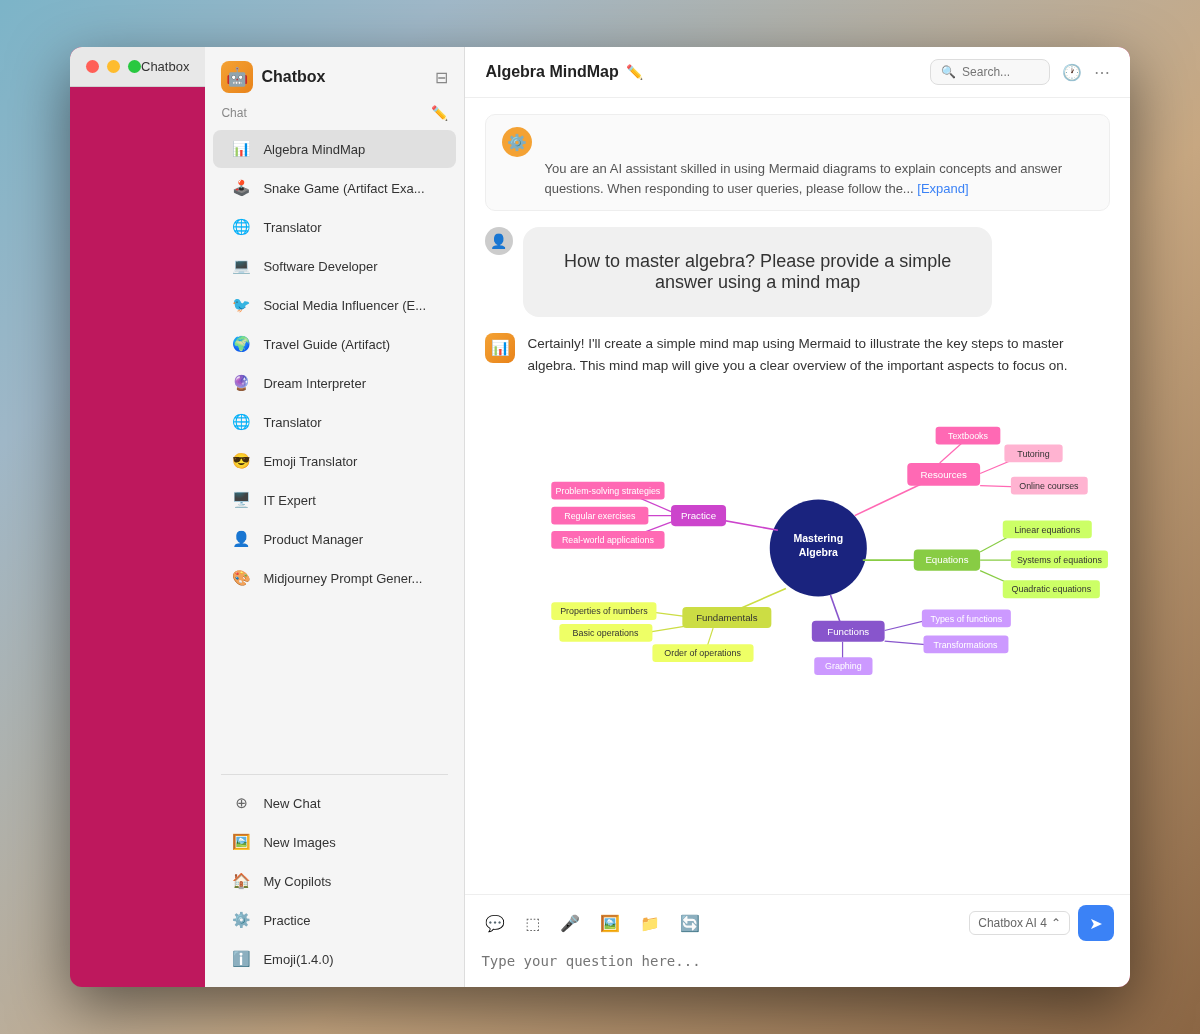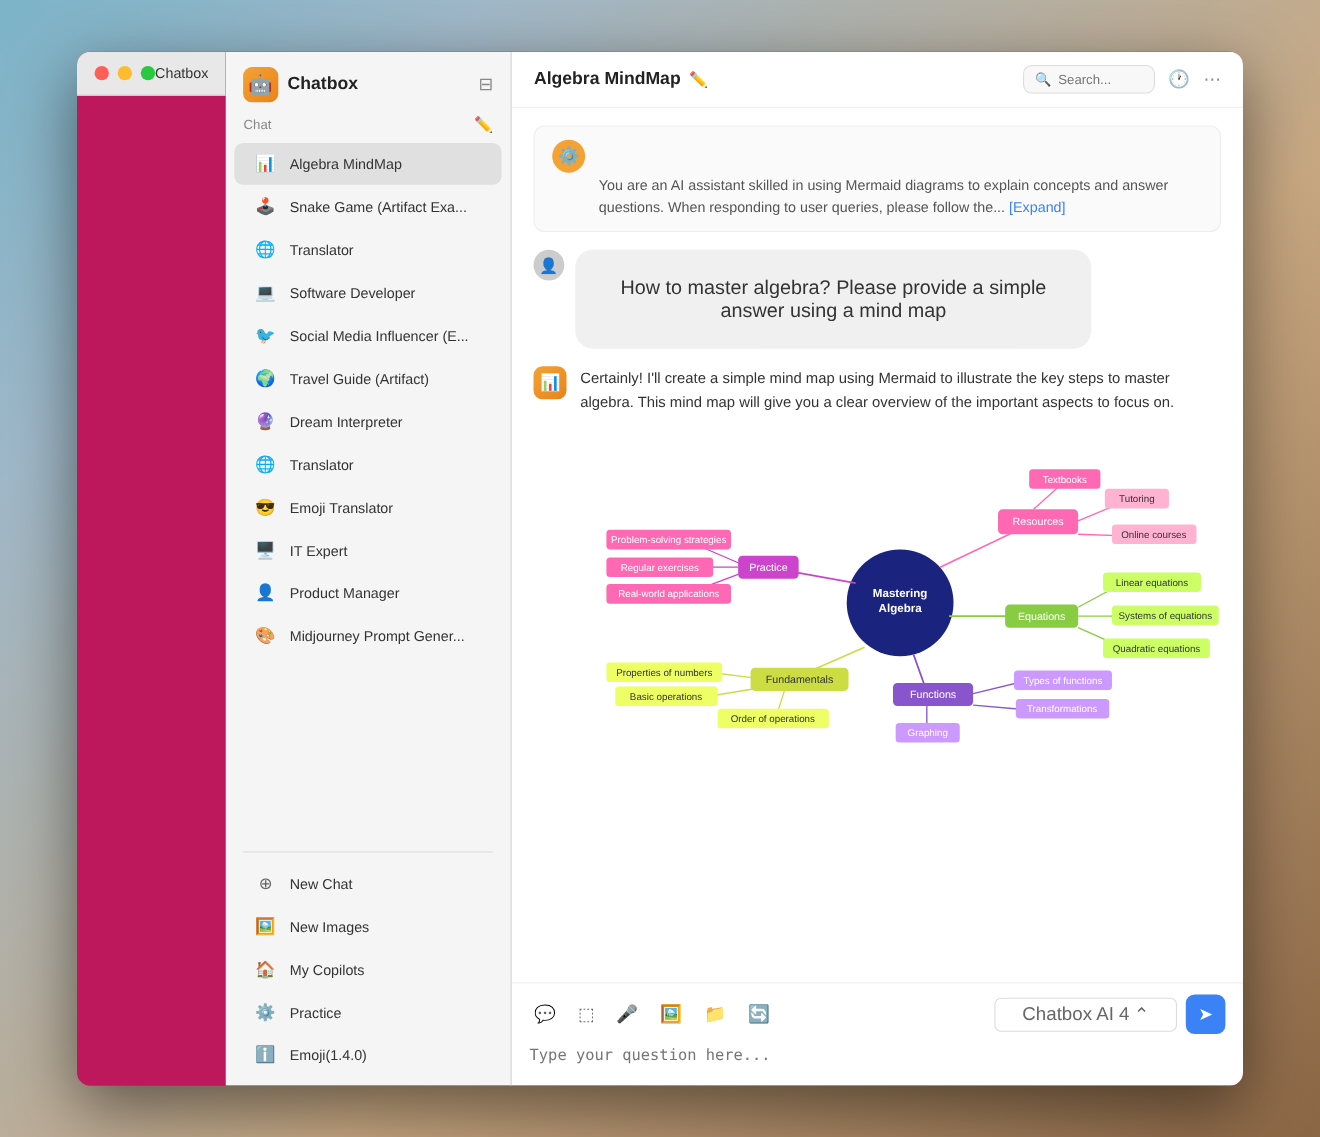--- a/index.html
+++ b/index.html
@@ -152,23 +152,23 @@
       flex-shrink: 0;
     }
     .toolbar {
       display: flex; align-items: center; justify-content: space-between;
       margin-bottom: 8px;
     }
     .toolbar-left { display: flex; gap: 12px; }
     .toolbar-icon { color: #666; cursor: pointer; font-size: 16px; padding: 4px; border-radius: 4px; }
     .toolbar-right { display: flex; align-items: center; gap: 8px; }
     .model-selector {
-      font-size: 17px; color: #666; cursor: pointer;
+      font-size: 12px; color: #666; cursor: pointer;
       display: flex; align-items: center; gap: 4px;
-      padding: 4px 24px; border-radius: 6px; border: 1px solid #ddd;
+      padding: 4px 8px; border-radius: 6px; border: 1px solid #ddd;
     }
     .send-btn {
       width: 36px; height: 36px; border-radius: 8px;
       background: #3b82f6; border: none; cursor: pointer;
       display: flex; align-items: center; justify-content: center;
       color: white; font-size: 16px;
     }
     .text-input {
       width: 100%; border: none; outline: none;
       font-size: 14px; color: #666; padding: 4px 0;

